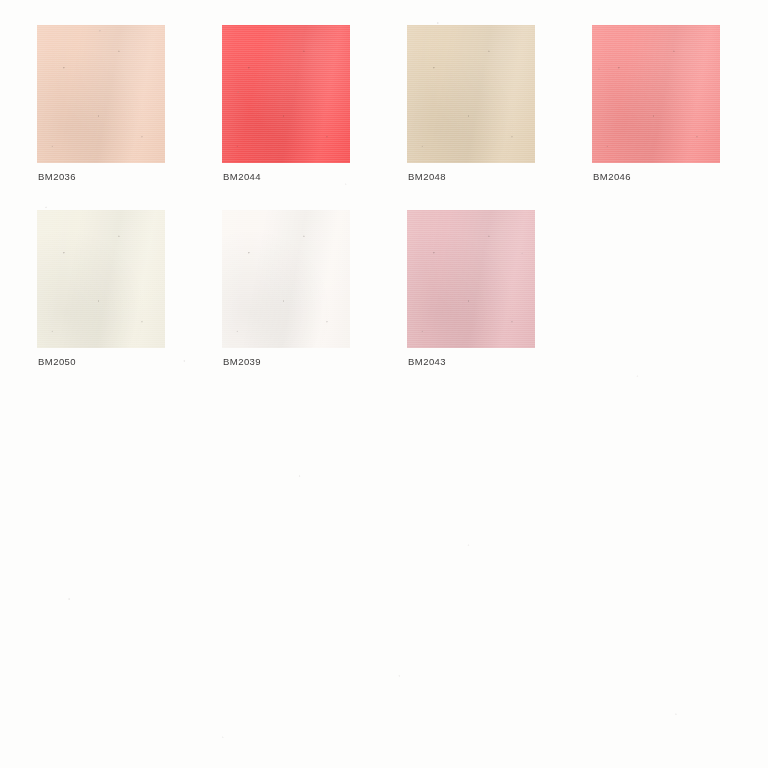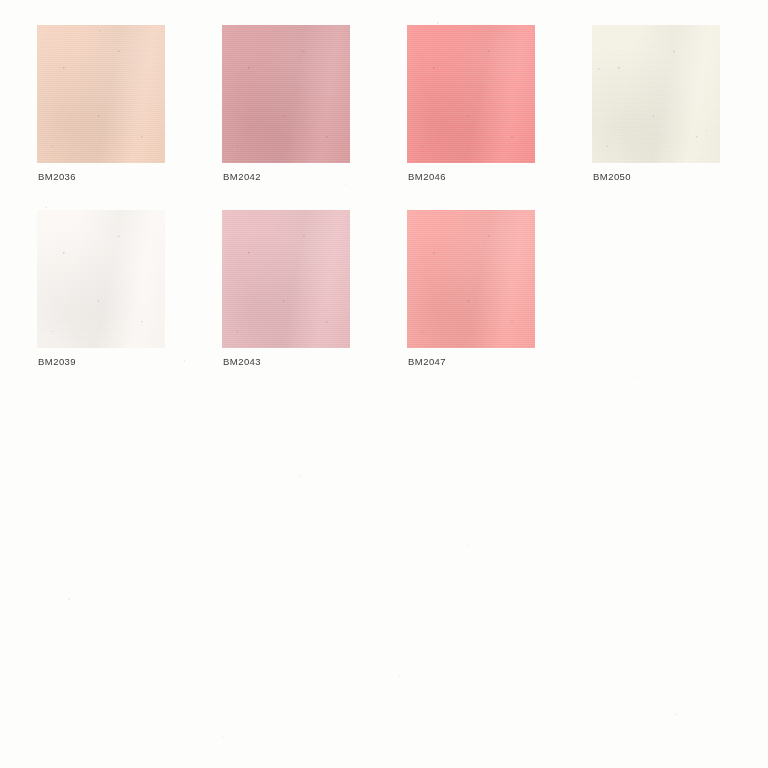--- a/index.html
+++ b/index.html
@@ -149,26 +149,35 @@
         <div class="swatch-chip">
           <div class="chip-fill" style="background: rgb(242, 207, 187);"></div>
           <div class="chip-mottle"></div>
           <div class="chip-lines"></div>
           <div class="chip-specks"></div>
         </div>
         <div class="swatch-label">BM2036</div>
       </div>
       <div class="swatch-cell">
         <div class="swatch-chip">
-          <div class="chip-fill" style="background: rgb(217, 155, 158);"></div>
-          <div class="chip-mottle"></div>
-          <div class="chip-lines"></div>
-          <div class="chip-specks"></div>
-        </div>
-        <div class="swatch-label">BM2042</div>
+          <div class="chip-fill" style="background: rgb(251, 87, 89);"></div>
+          <div class="chip-mottle"></div>
+          <div class="chip-lines"></div>
+          <div class="chip-specks"></div>
+        </div>
+        <div class="swatch-label">BM2044</div>
+      </div>
+      <div class="swatch-cell">
+        <div class="swatch-chip">
+          <div class="chip-fill" style="background: rgb(228, 210, 182);"></div>
+          <div class="chip-mottle"></div>
+          <div class="chip-lines"></div>
+          <div class="chip-specks"></div>
+        </div>
+        <div class="swatch-label">BM2048</div>
       </div>
       <div class="swatch-cell">
         <div class="swatch-chip">
           <div class="chip-fill" style="background: rgb(247, 144, 143);"></div>
           <div class="chip-mottle"></div>
           <div class="chip-lines"></div>
           <div class="chip-specks"></div>
         </div>
         <div class="swatch-label">BM2046</div>
       </div>
@@ -192,26 +201,17 @@
       </div>
       <div class="swatch-cell">
         <div class="swatch-chip">
           <div class="chip-fill" style="background: rgb(232, 185, 189);"></div>
           <div class="chip-mottle"></div>
           <div class="chip-lines"></div>
           <div class="chip-specks"></div>
         </div>
         <div class="swatch-label">BM2043</div>
       </div>
-      <div class="swatch-cell">
-        <div class="swatch-chip">
-          <div class="chip-fill" style="background: rgb(249, 162, 158);"></div>
-          <div class="chip-mottle"></div>
-          <div class="chip-lines"></div>
-          <div class="chip-specks"></div>
-        </div>
-        <div class="swatch-label">BM2047</div>
-      </div>
     </div>
 
   <div id="paper-noise"></div>
 
 </div>
 
 </body></html>

